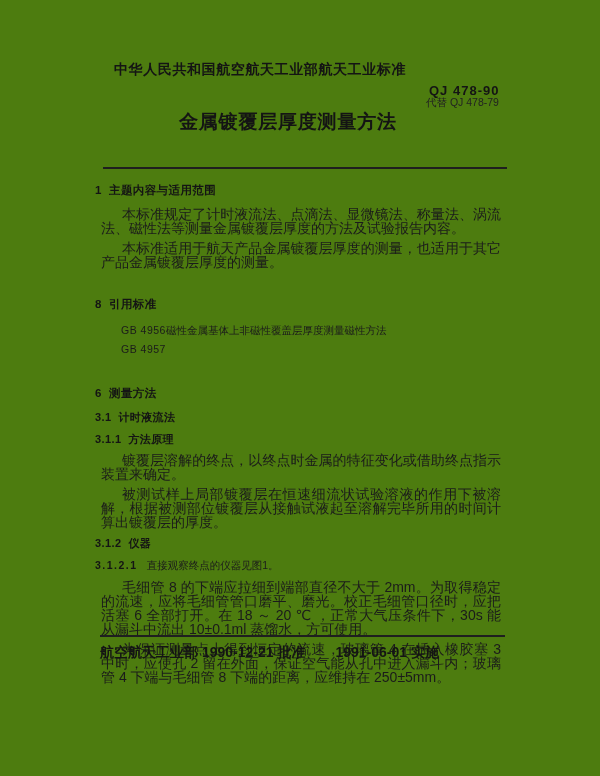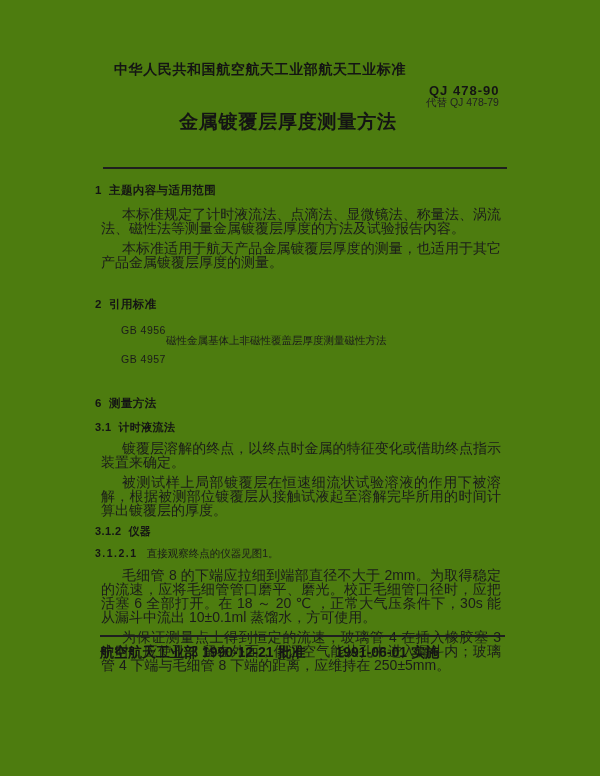--- a/index.html
+++ b/index.html
@@ -94,21 +94,21 @@
     padding-left: 26px;
   }
   .ref-row {
     display: flex;
     gap: 0;
     font-size: 10.5px;
     line-height: 18.5px;
     color: #1b1b1b;
   }
   .ref-code { white-space: pre-wrap; letter-spacing: 0.5px; }
-  .ref-title { white-space: pre-wrap; margin-top: 10px; }
+  .ref-title { white-space: pre-wrap; }
   .clause {
     display: flex;
     gap: 9px;
     font-size: 10.5px;
     line-height: 18px;
     margin: 5px 0 2px;
     align-items: flex-end;
   }
   .clause-num {
     font-weight: bold;
@@ -146,33 +146,34 @@
   <div class="doc-title">金属镀覆层厚度测量方法</div>
   <div class="supersedes">代替 QJ 478-79</div>
   <div class="header-rule"></div>
 
   <div class="content">
 
     <h2 class="h-sec first">1  主题内容与适用范围</h2>
     <p class="para">本标准规定了计时液流法、点滴法、显微镜法、称量法、涡流法、磁性法等测量金属镀覆层厚度的方法及试验报告内容。</p>
     <p class="para">本标准适用于航天产品金属镀覆层厚度的测量，也适用于其它产品金属镀覆层厚度的测量。</p>
 
-    <h2 class="h-sec">2  引用标准</h2>
+    <h2 class="h-sec">8  引用标准</h2>
     <div class="ref-list">
       <div class="ref-row">
         <span class="ref-code">GB 4956</span>
         <span class="ref-title">磁性金属基体上非磁性覆盖层厚度测量磁性方法</span>
       </div>
       <div class="ref-row">
         <span class="ref-code">GB 4957</span>
       </div>
     </div>
 
     <h2 class="h-sec">6  测量方法</h2>
     <h3 class="h-sub">3.1  计时液流法</h3>
+    <h3 class="h-sub">3.1.1  方法原理</h3>
     <p class="para">镀覆层溶解的终点，以终点时金属的特征变化或借助终点指示装置来确定。</p>
     <p class="para">被测试样上局部镀覆层在恒速细流状试验溶液的作用下被溶解，根据被测部位镀覆层从接触试液起至溶解完毕所用的时间计算出镀覆层的厚度。</p>
 
     <h3 class="h-sub">3.1.2  仪器</h3>
 
     <p class="clause">
       <span class="clause-num">3.1.2.1</span>
       <span class="clause-text">直接观察终点的仪器见图1。</span>
     </p>
     <p class="para">毛细管 8 的下端应拉细到端部直径不大于 2mm。为取得稳定的流速，应将毛细管管口磨平、磨光。校正毛细管口径时，应把活塞 6 全部打开。在 18 ～ 20 ℃ ，正常大气压条件下，30s 能从漏斗中流出 10±0.1ml 蒸馏水，方可使用。</p>

